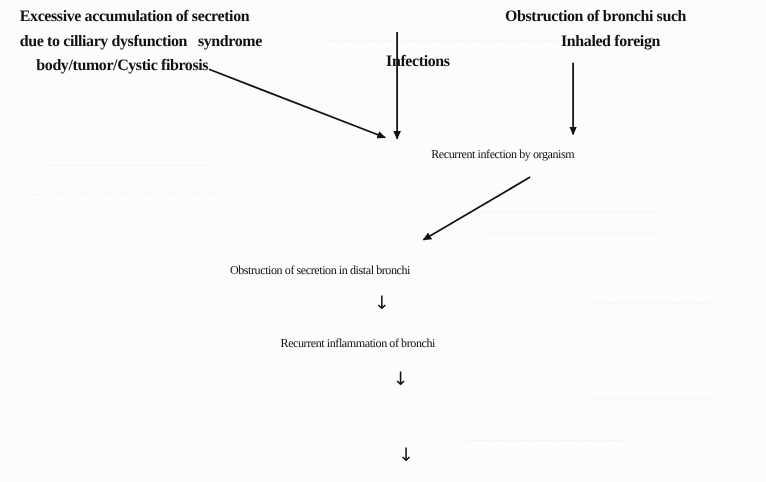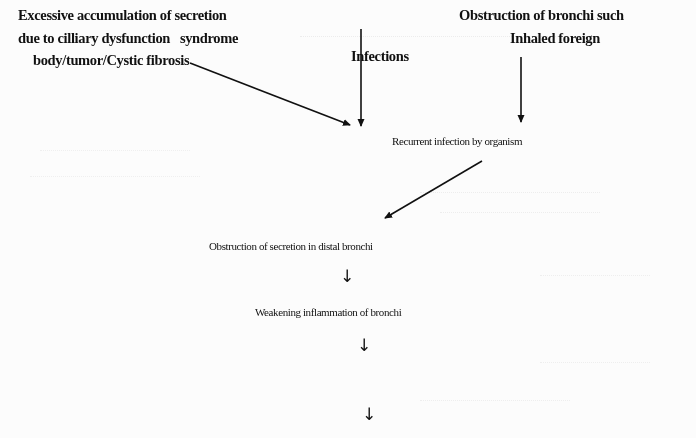--- a/index.html
+++ b/index.html
@@ -78,21 +78,21 @@
   <div class="label bold" style="left:351px;top:8px;margin-top:41px;">Infections</div>
 
   <div class="label bold" style="left:459px;top:8px;">Obstruction of bronchi such</div>
   <div class="label bold" style="left:510px;top:31px;">Inhaled foreign</div>
 
   <div class="label plain" style="left:392px;top:136px;">Recurrent infection by organism</div>
 
   <div class="label plain" style="left:209px;top:241px;">Obstruction of secretion in distal bronchi</div>
   <div class="down-arrow" style="left:340px;top:268px;">↓</div>
 
-  <div class="label plain" style="left:255px;top:307px;">Weakening inflammation of bronchi</div>
+  <div class="label plain" style="left:255px;top:307px;">Recurrent inflammation of bronchi</div>
   <div class="down-arrow" style="left:357px;top:337px;">↓</div>
 
   <div class="down-arrow" style="left:362px;top:406px;">↓</div>
 
   <svg class="arrows" viewBox="0 0 696 438">
     <defs>
       <marker id="ah" markerWidth="8" markerHeight="8" refX="7" refY="4" orient="auto" markerUnits="userSpaceOnUse">
         <path d="M0,0.5 L8,4 L0,7.5 Z" fill="#111"></path>
       </marker>
     </defs>

